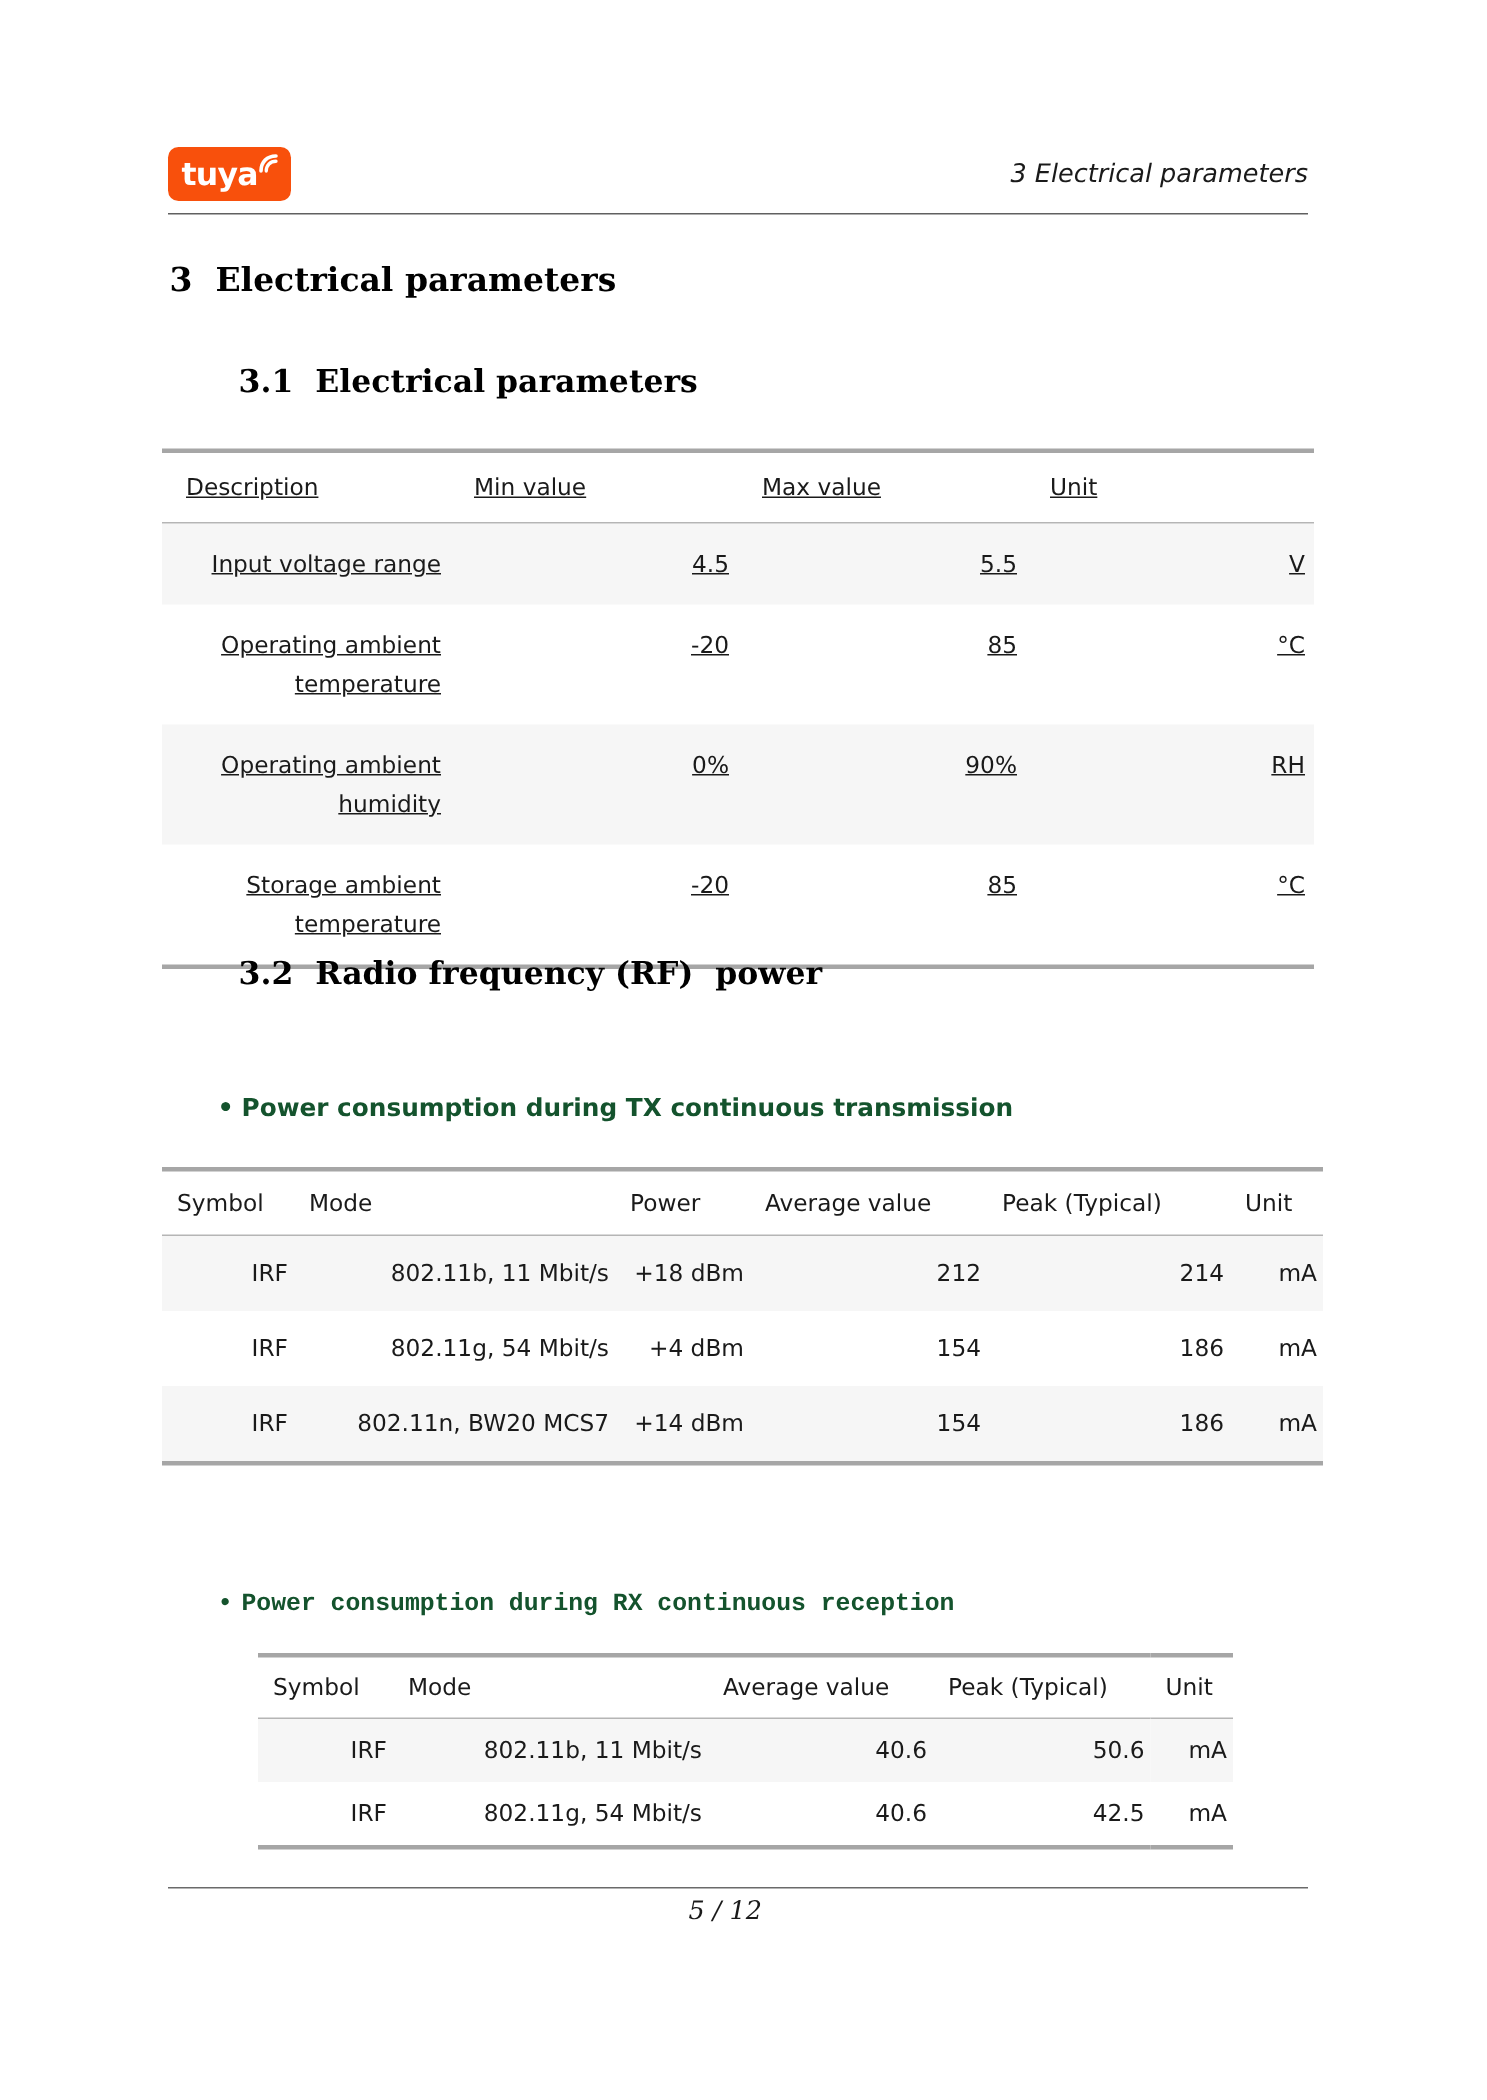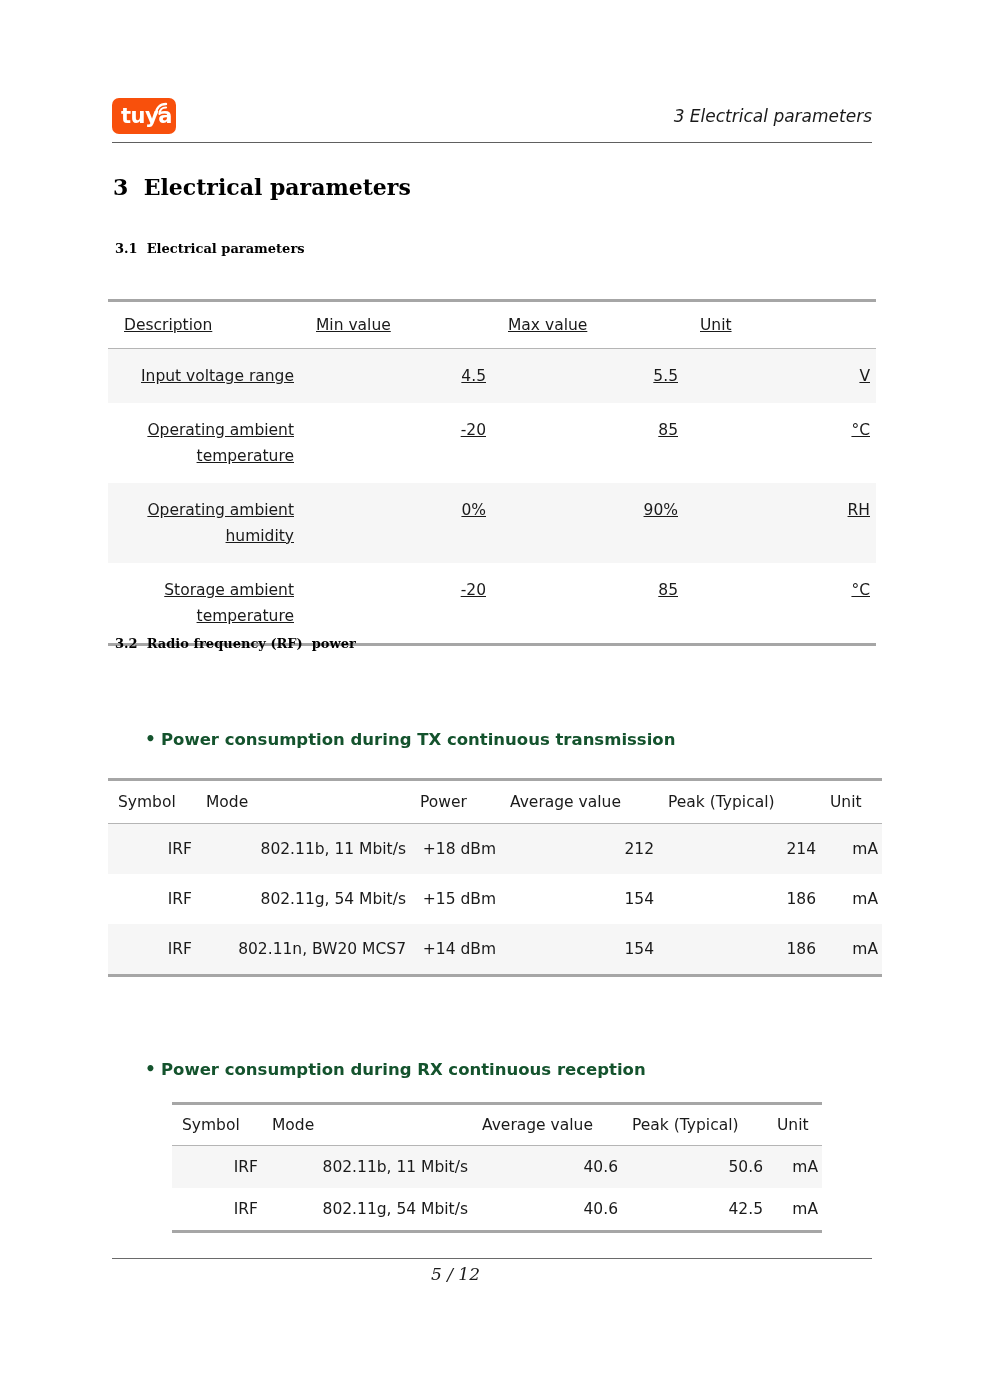--- a/index.html
+++ b/index.html
@@ -28,21 +28,21 @@
     position: absolute;
     left: 112px;
     top: 96px;
     width: 760px;
     height: 50px;
   }
   .logo {
     position: absolute;
     left: 0;
     top: 2px;
-    width: 64px;
+    width: 82px;
     height: 36px;
     background: #f8500c;
     border-radius: 7px;
   }
   .logo-text {
     position: absolute;
     left: 9px;
     top: 6px;
     font-family: "DejaVu Sans", sans-serif;
     font-size: 21px;
@@ -86,42 +86,43 @@
     font-weight: bold;
     font-size: 22px;
     letter-spacing: 0px;
     color: #000;
     white-space: pre;
   }
   .h2 {
     position: absolute;
     font-family: "DejaVu Serif", serif;
     font-weight: bold;
-    font-size: 13px;
+    font-size: 21px;
     color: #000;
     white-space: pre;
+    margin-left: 44px;
   }
   #h2-31 { left: 115px; top: 241px; }
   #h2-32 { left: 115px; top: 636px; text-align: center; }
 
   .bullet-head {
     position: absolute;
     font-family: "DejaVu Sans", sans-serif;
     font-weight: bold;
     font-size: 16.5px;
     color: #14532d;
     white-space: nowrap;
   }
   .bullet-head .dot {
     display: inline-block;
     width: 16px;
     font-size: 17px;
   }
   #bullet-tx { left: 145px; top: 729px; }
-  #bullet-rx { left: 145px; top: 1059px; }
+  #bullet-rx { left: 145px; top: 1059px; font-family: Liberation Mono, monospace; }
 
   
   .tbl {
     position: absolute;
     border-collapse: collapse;
     font-family: "DejaVu Sans", sans-serif;
     font-size: 15.5px;
     color: #1a1a1a;
     border-top: 3px solid #a6a6a6;
     border-bottom: 3px solid #a6a6a6;
@@ -182,20 +183,21 @@
   .footer-num {
     position: absolute;
     left: 0;
     top: 1264px;
     width: 911px;
     text-align: center;
     font-family: "DejaVu Serif", serif;
     font-style: italic;
     font-size: 17px;
     color: #1a1a1a;
+    padding-left: 28px;
   }
 </style>
 </head>
 <body>
 
 <div class="page">
 
   <div class="page-header">
     <div class="logo">
       <span class="logo-text">tuya</span>
@@ -284,21 +286,21 @@
         <td>IRF</td>
         <td>802.11b, 11 Mbit/s</td>
         <td>+18 dBm</td>
         <td>212</td>
         <td>214</td>
         <td>mA</td>
       </tr>
       <tr>
         <td>IRF</td>
         <td>802.11g, 54 Mbit/s</td>
-        <td>+15 dBm</td>
+        <td>+4 dBm</td>
         <td>154</td>
         <td>186</td>
         <td>mA</td>
       </tr>
       <tr class="shade">
         <td>IRF</td>
         <td>802.11n, BW20 MCS7</td>
         <td>+14 dBm</td>
         <td>154</td>
         <td>186</td>

